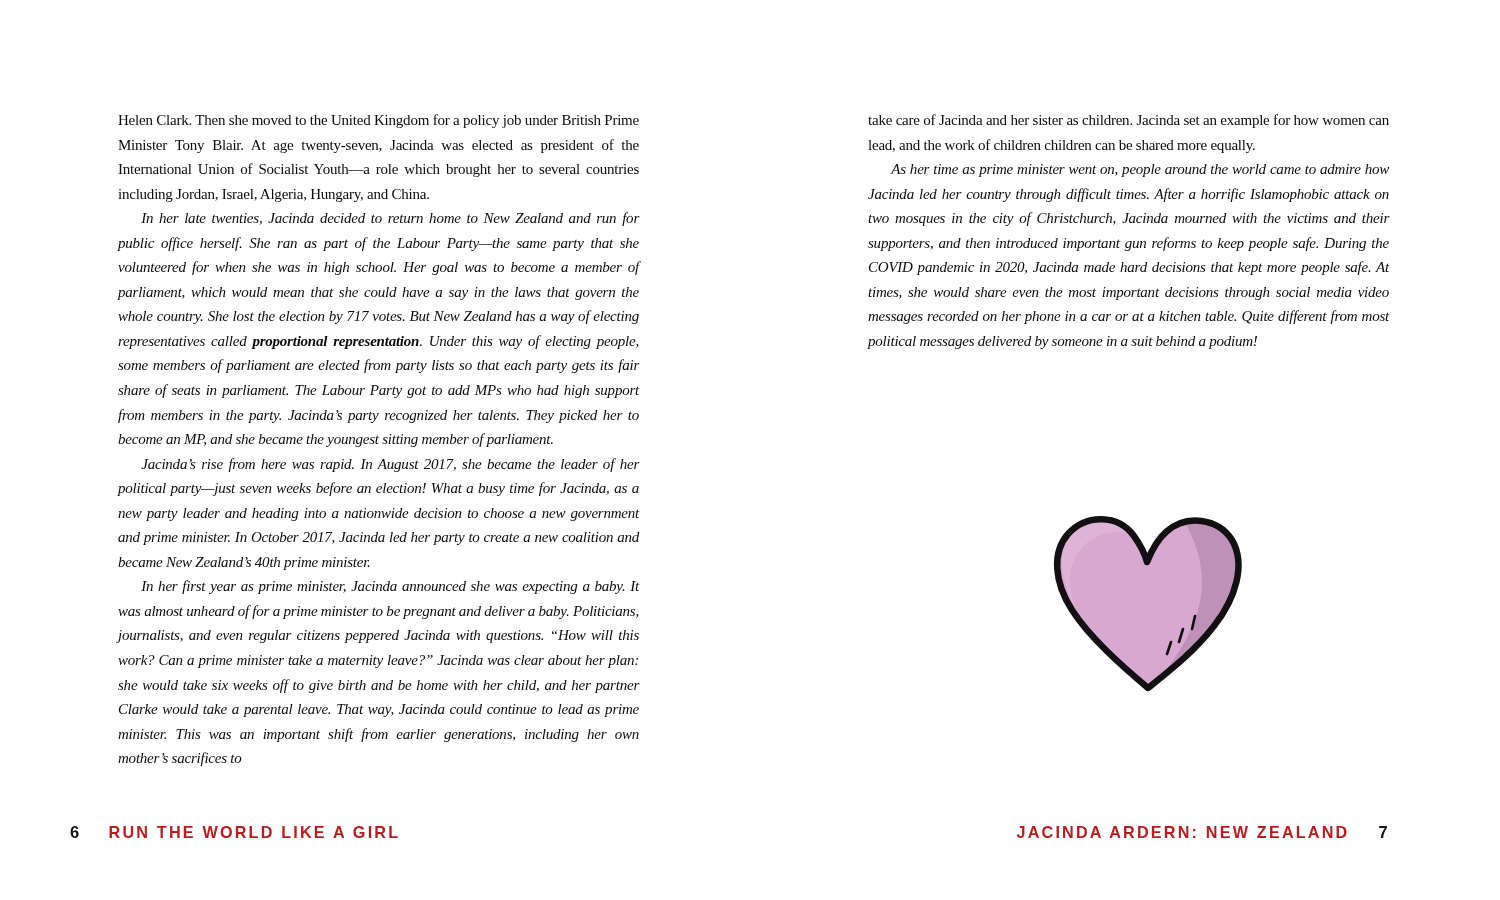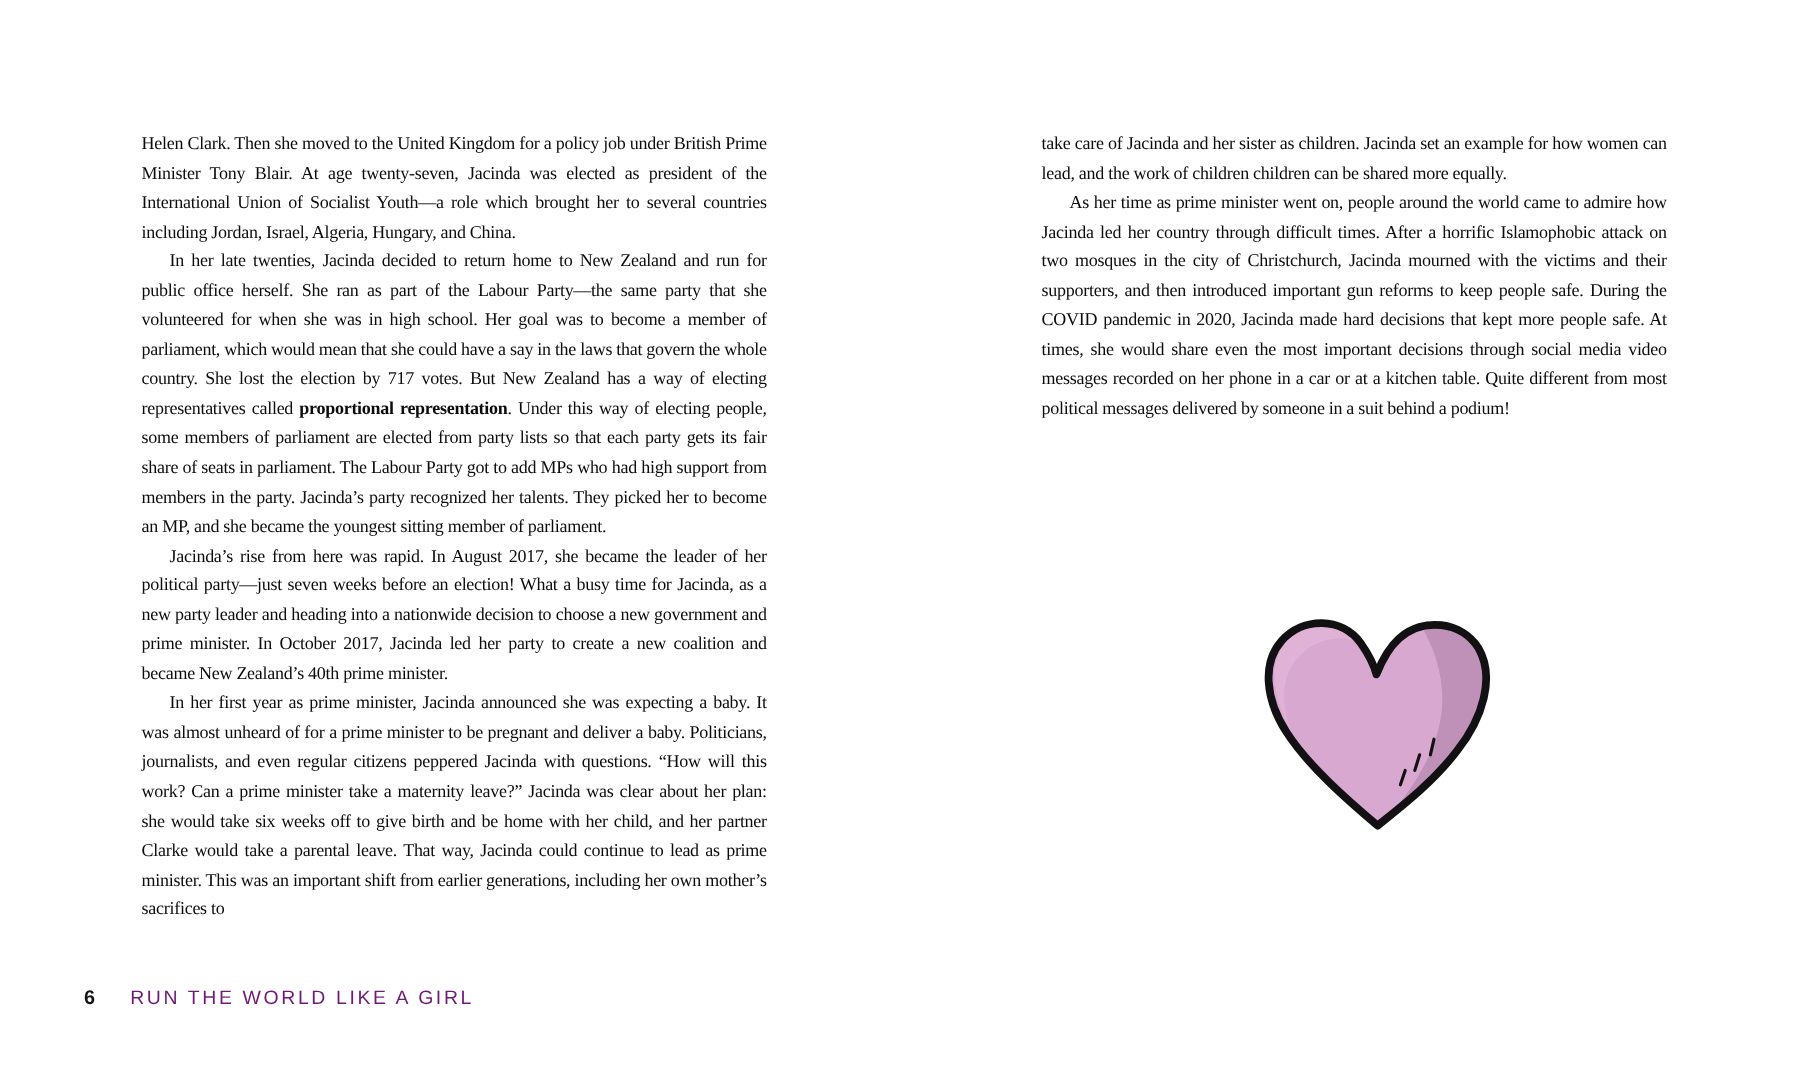--- a/index.html
+++ b/index.html
@@ -40,20 +40,21 @@
     hyphens: manual;
     -moz-hyphens: manual;
     letter-spacing: -0.015em;
     word-spacing: -0.005em;
   }
   .body-text p {
     margin: 0;
   }
   .body-text p.indent {
     text-indent: 1.55em;
+    font-style: italic;
   }
   .body-text b, .body-text strong {
     font-weight: 700;
   }
 
   
   .heart-figure {
     position: absolute;
     left: 1048px;
     top: 506px;
@@ -84,22 +85,22 @@
   .folio {
     font-family: "Liberation Sans", "DejaVu Sans", sans-serif;
     font-size: 16.5px;
     font-weight: 700;
     color: #151316;
     letter-spacing: 0.02em;
   }
   .running-head {
     font-family: "Liberation Sans", "DejaVu Sans", sans-serif;
     font-size: 16.2px;
-    font-weight: 400;
-    color: #701a75;
+    font-weight: 700;
+    color: #b91c1c;
     letter-spacing: 0.135em;
     text-transform: uppercase;
   }
   .footer-left .running-head  { margin-left: 29px; }
   .footer-right .folio        { margin-left: 29px; }
 </style>
 </head>
 <body>
 
 <div class="spread">
@@ -163,14 +164,20 @@
                C 146,146 120,166 100,182 Z" fill="none" stroke="#121013" stroke-width="6.5" stroke-linejoin="round" stroke-linecap="round"></path>
 
       <g stroke="#121013" stroke-width="2.6" stroke-linecap="round">
         <line x1="119" y1="148" x2="123" y2="136"></line>
         <line x1="131" y1="136" x2="135" y2="123"></line>
         <line x1="144" y1="123" x2="147" y2="110"></line>
       </g>
     </svg>
   </div>
 
+  <div class="footer footer-right">
+    <div class="footer-row">
+      <span class="running-head">JACINDA ARDERN: NEW ZEALAND</span>
+      <span class="folio">7</span>
+    </div>
+  </div>
 
 </div>
 
 </body></html>

